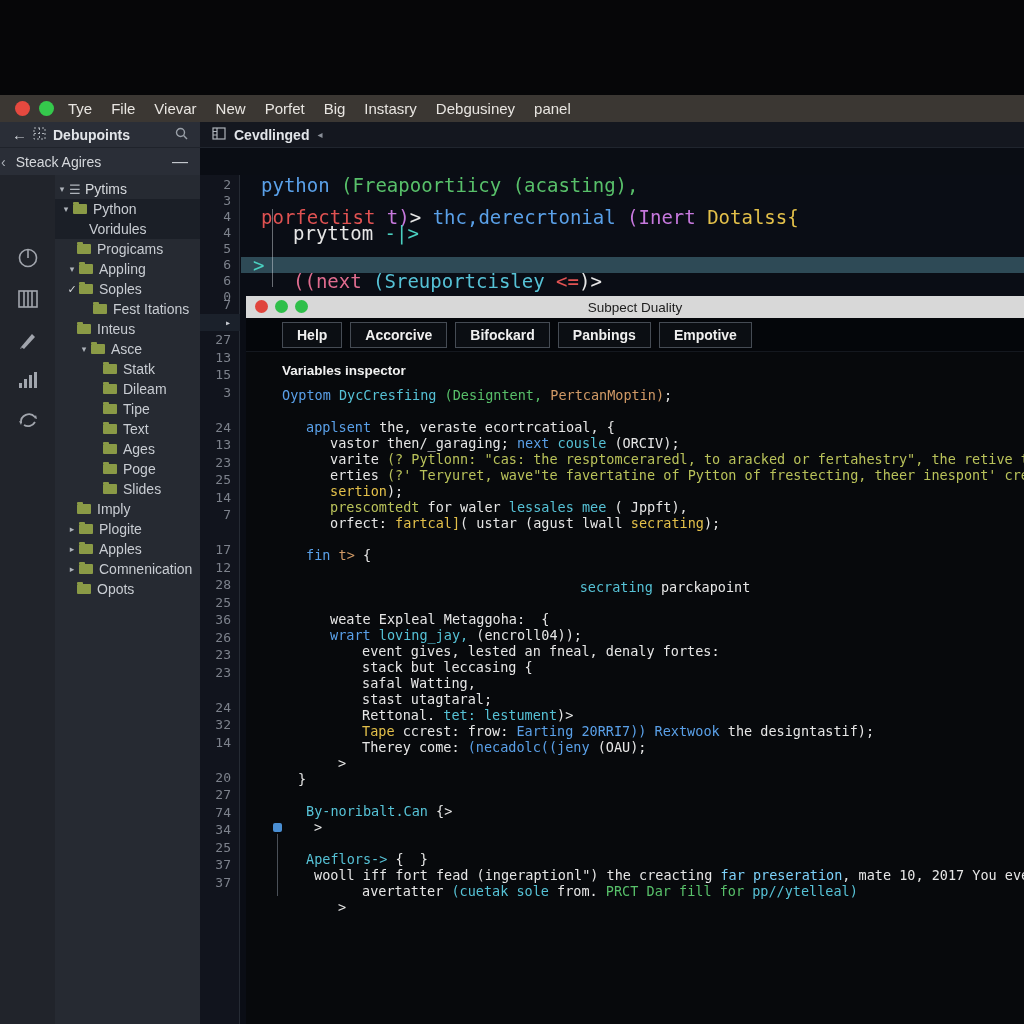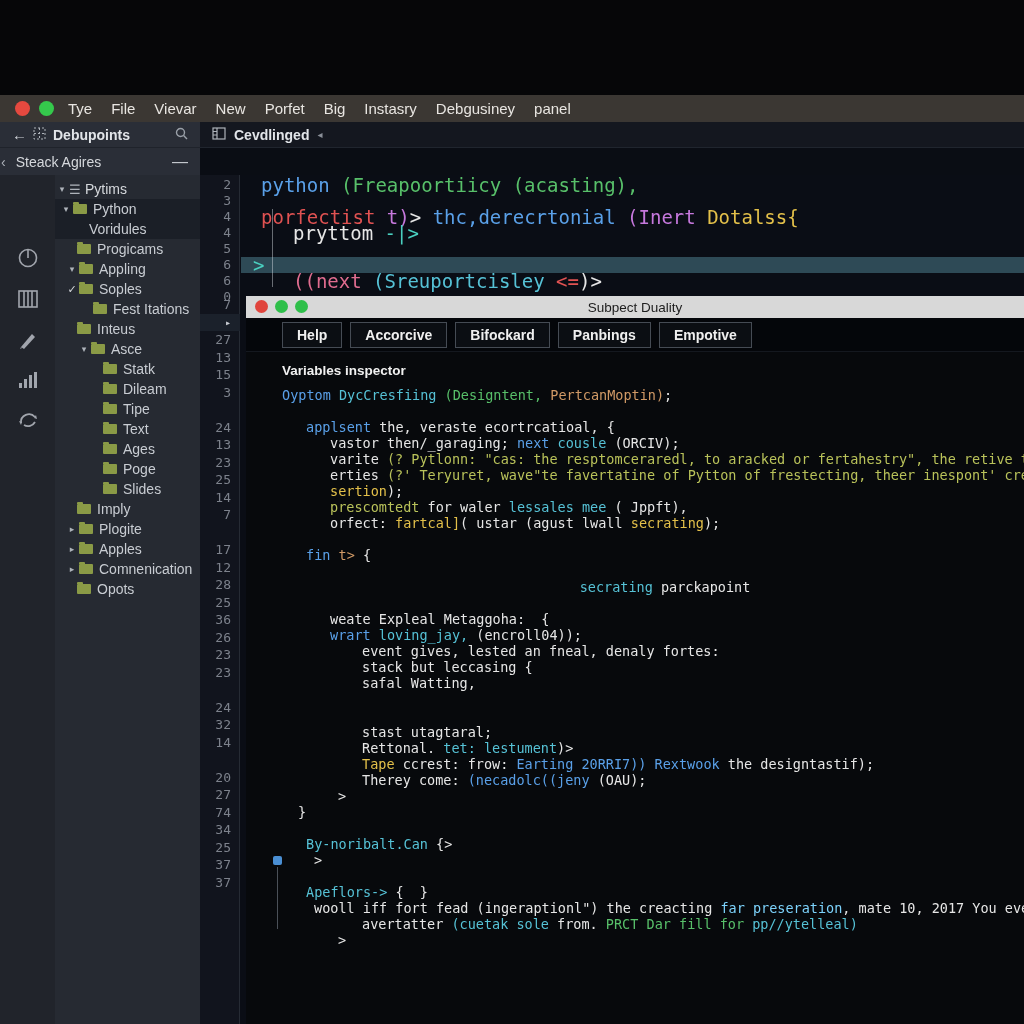--- a/index.html
+++ b/index.html
@@ -391,21 +391,21 @@
         <div class="cl" style="padding-left: 36px;"></div>
         <div class="cl" style="padding-left: 60px;"><span style="color: rgb(90, 160, 232);">fin </span><span style="color: rgb(209, 154, 102);">t&gt; </span><span style="color: rgb(230, 230, 230);">{</span></div>
         <div class="cl" style="padding-left: 36px;"></div>
         <div class="cl" style="padding-left: 60px; text-align: center;"><span style="color: rgb(86, 194, 214);">secrating </span><span style="color: rgb(230, 230, 230);">parckapoint</span></div>
         <div class="cl" style="padding-left: 36px;"></div>
         <div class="cl" style="padding-left: 84px;"><span style="color: rgb(230, 230, 230);">weate Expleal Metaggoha:  {</span></div>
         <div class="cl" style="padding-left: 84px;"><span style="color: rgb(90, 160, 232);">wrart </span><span style="color: rgb(86, 194, 214);">loving_jay, </span><span style="color: rgb(230, 230, 230);">(encroll04));</span></div>
         <div class="cl" style="padding-left: 116px;"><span style="color: rgb(230, 230, 230);">event gives, lested an fneal, denaly fortes:</span></div>
         <div class="cl" style="padding-left: 116px;"><span style="color: rgb(230, 230, 230);">stack but leccasing {</span></div>
         <div class="cl" style="padding-left: 116px;"><span style="color: rgb(230, 230, 230);">safal Watting,</span></div>
-        <div class="cl" style="padding-left: 116px; margin-top: 33px;"><span style="color: rgb(230, 230, 230);">stast utagtaral;</span></div>
+        <div class="cl" style="padding-left: 116px;"><span style="color: rgb(230, 230, 230);">stast utagtaral;</span></div>
         <div class="cl" style="padding-left: 116px;"><span style="color: rgb(230, 230, 230);">Rettonal. </span><span style="color: rgb(86, 194, 214);">tet: lestument</span><span style="color: rgb(230, 230, 230);">)&gt;</span></div>
         <div class="cl" style="padding-left: 116px;"><span style="color: rgb(227, 192, 74);">Tape </span><span style="color: rgb(230, 230, 230);">ccrest: frow: </span><span style="color: rgb(90, 160, 232);">Earting 20RRI7)) </span><span style="color: rgb(90, 160, 232);">Rextwook </span><span style="color: rgb(230, 230, 230);">the designtastif);</span></div>
         <div class="cl" style="padding-left: 116px;"><span style="color: rgb(230, 230, 230);">Therey come: </span><span style="color: rgb(90, 160, 232);">(necadolc((jeny </span><span style="color: rgb(230, 230, 230);">(OAU);</span></div>
         <div class="cl" style="padding-left: 92px;"><span style="color: rgb(230, 230, 230);">&gt;</span></div>
         <div class="cl" style="padding-left: 52px;"><span style="color: rgb(230, 230, 230);">}</span></div>
         <div class="cl" style="padding-left: 36px;"></div>
         <div class="cl" style="padding-left: 60px;"><span style="color: rgb(86, 194, 214);">By-noribalt.Can </span><span style="color: rgb(230, 230, 230);">{&gt;</span></div>
         <div class="cl" style="padding-left: 68px;"><span style="color: rgb(230, 230, 230);">&gt;</span><span class="bsq"></span><span class="vln"></span></div>
         <div class="cl" style="padding-left: 36px;"></div>
         <div class="cl" style="padding-left: 60px;"><span style="color: rgb(86, 194, 214);">Apeflors-&gt; </span><span style="color: rgb(230, 230, 230);">{  }</span></div>

